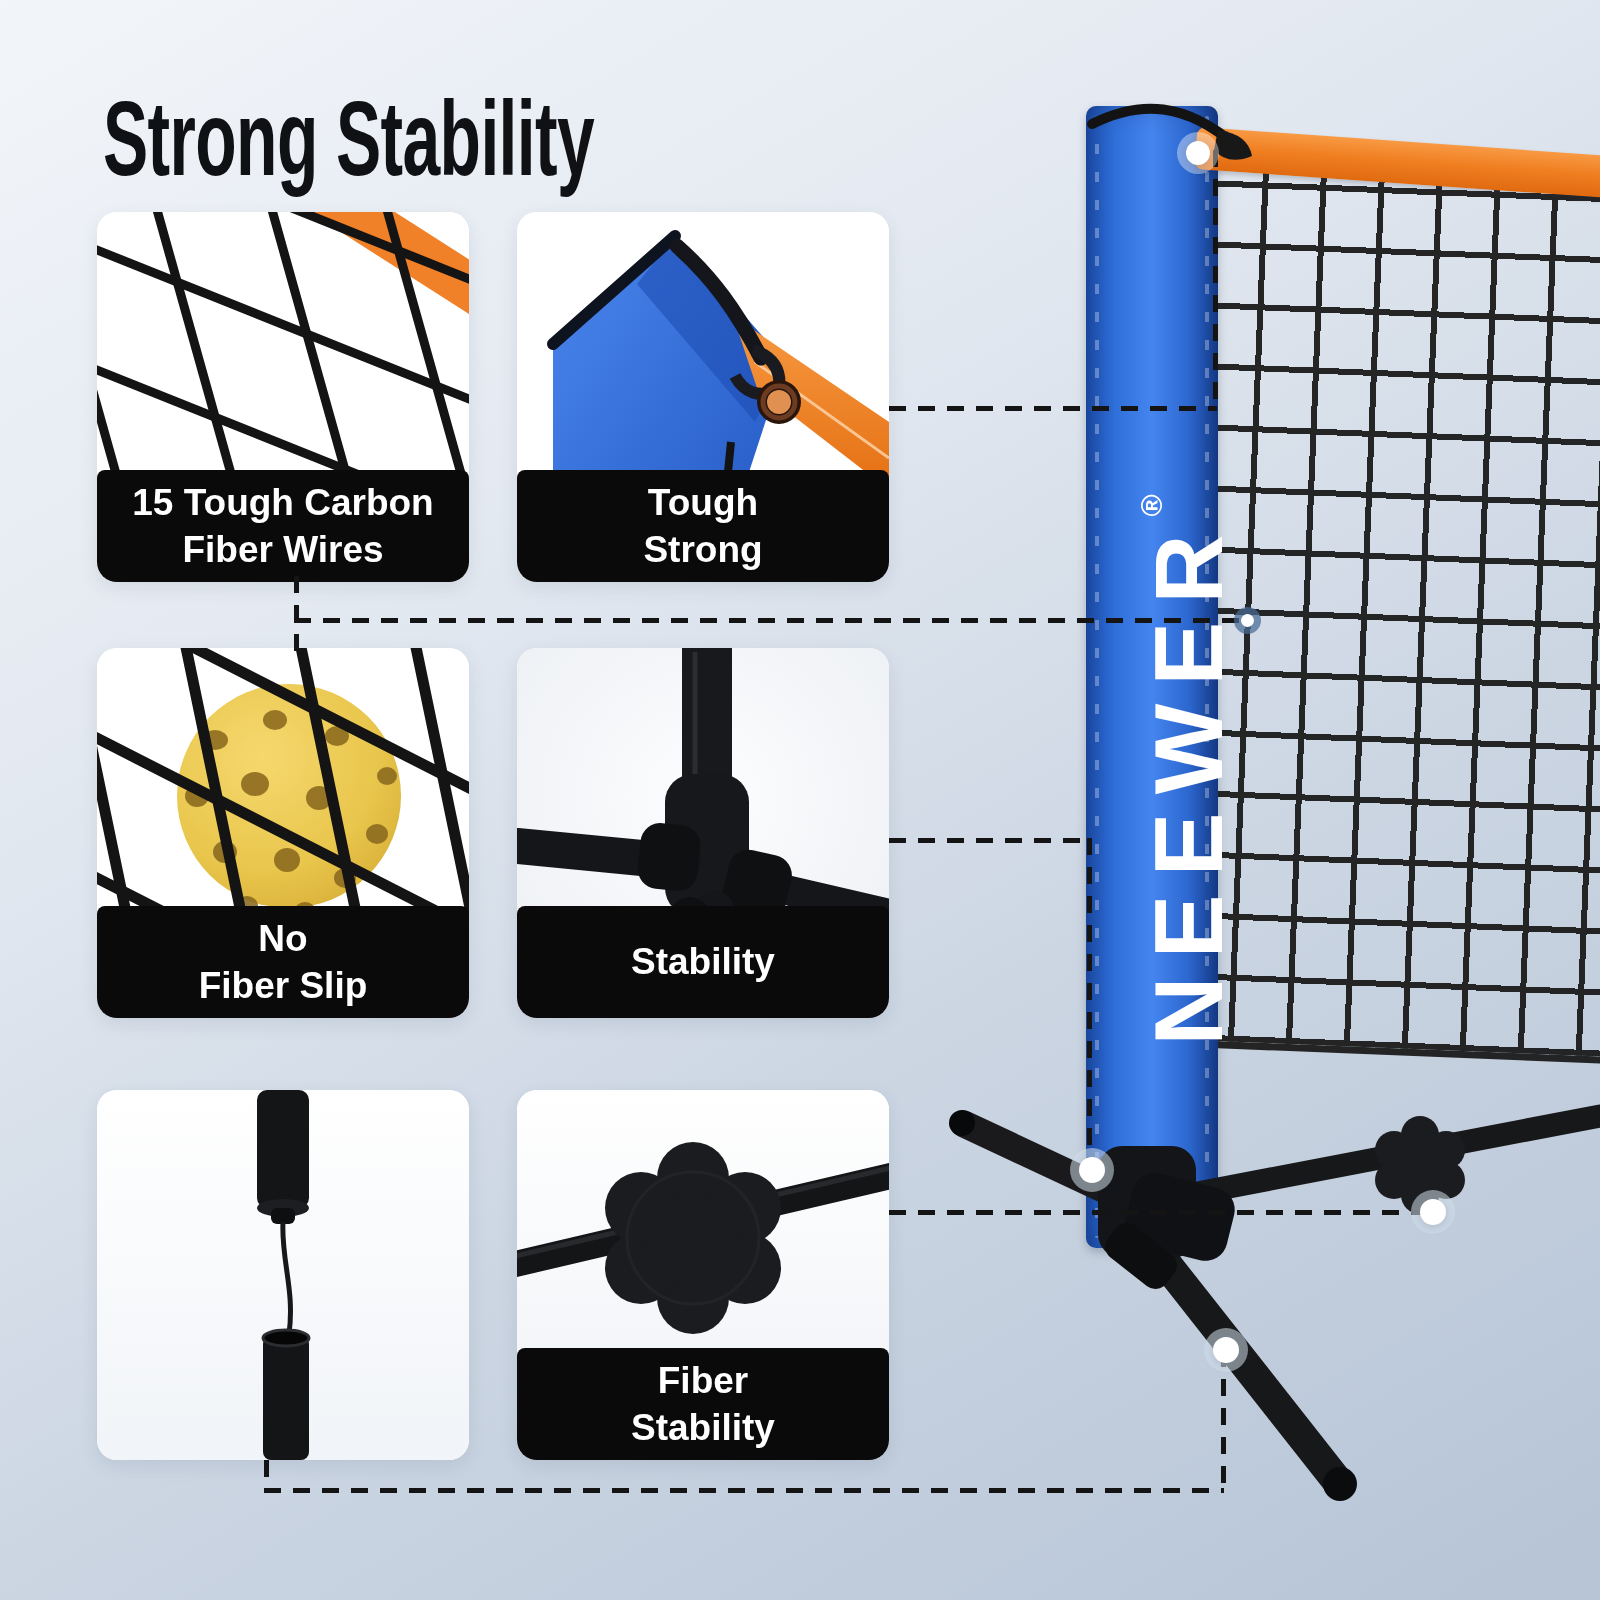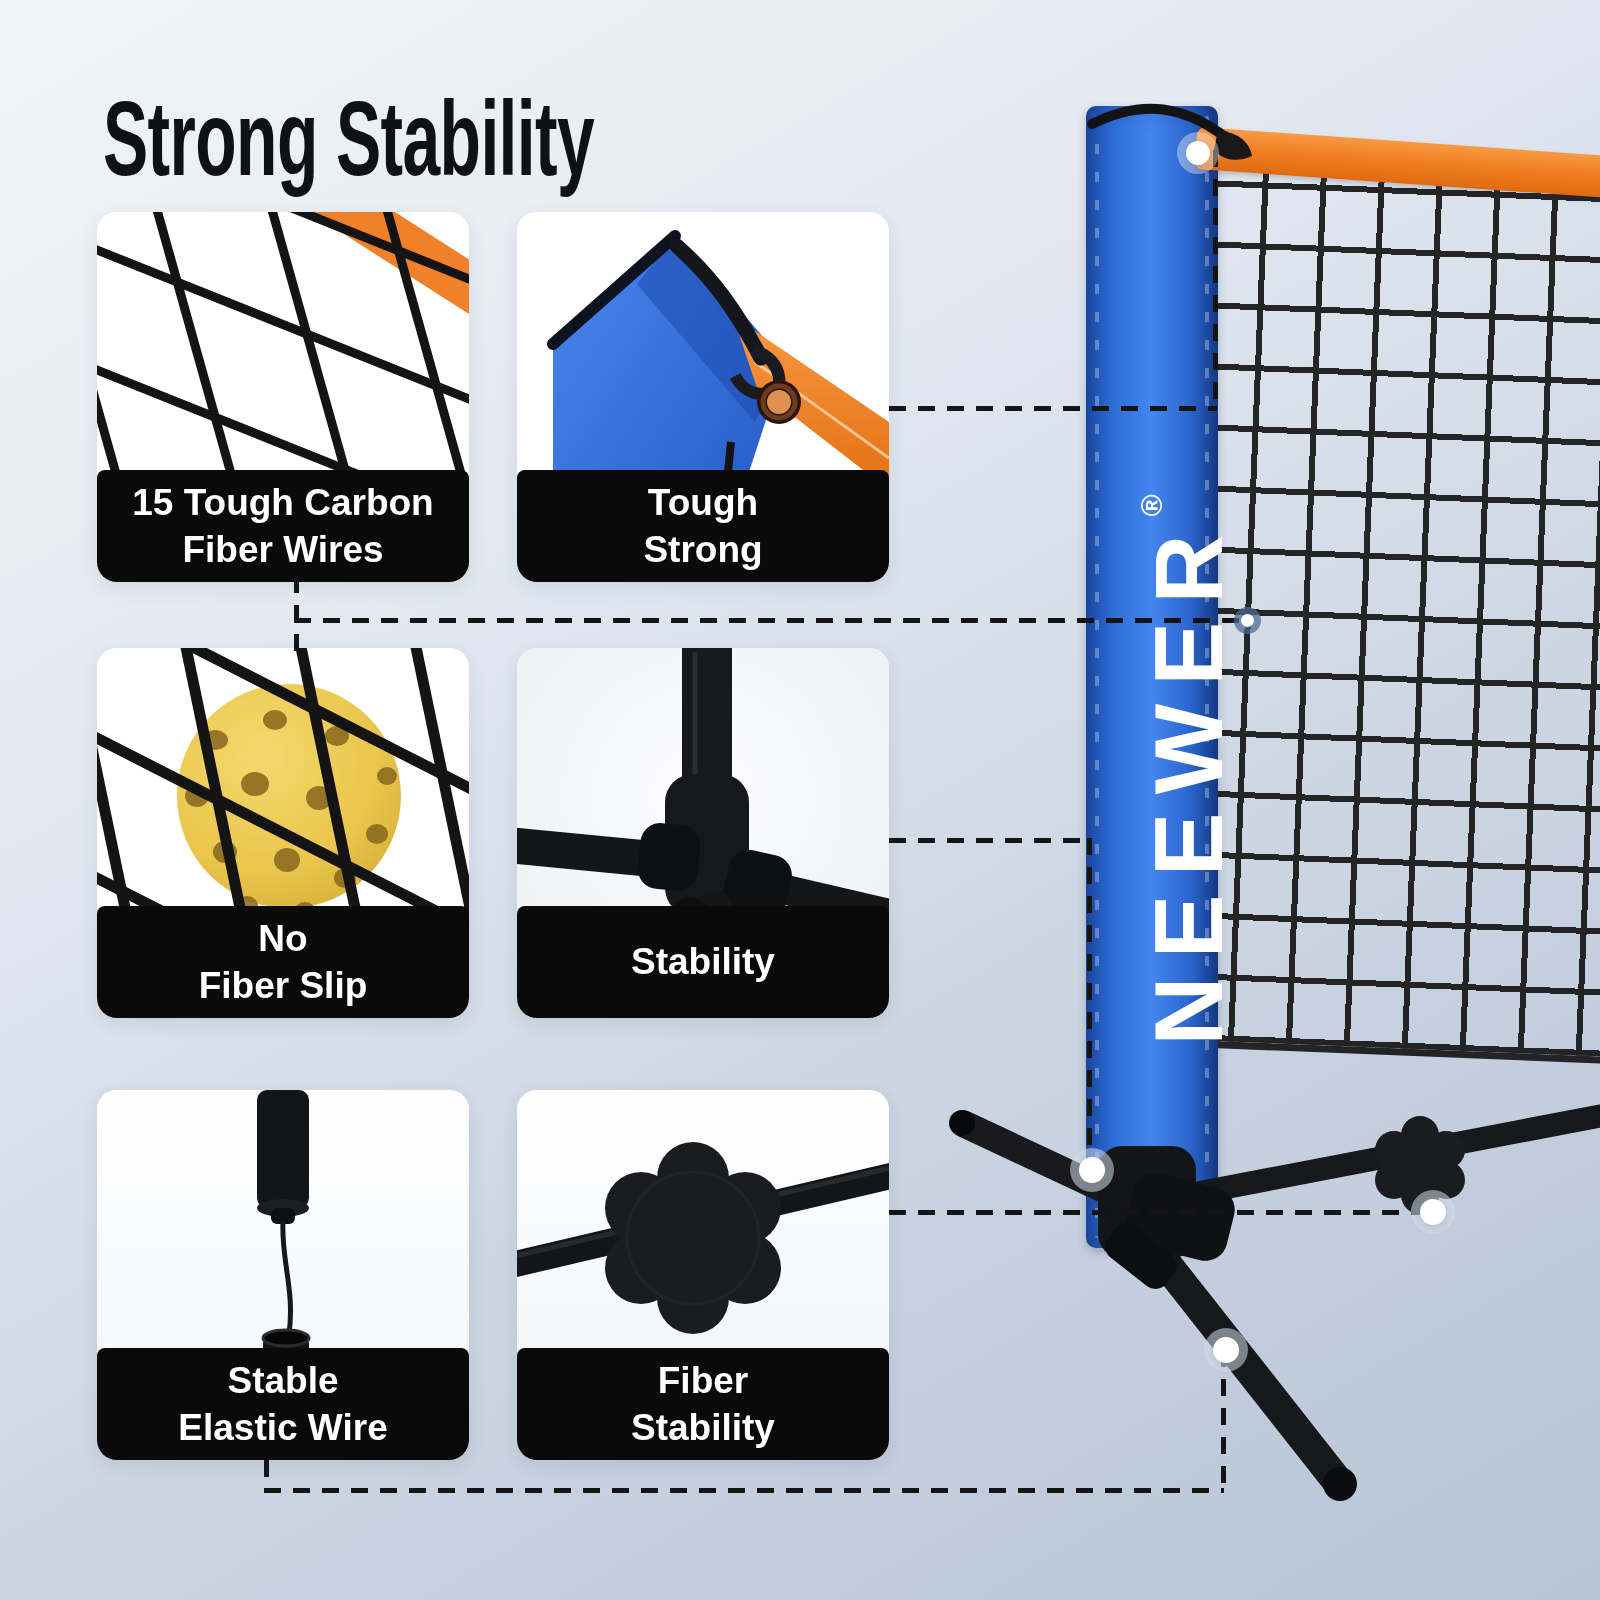--- a/index.html
+++ b/index.html
@@ -221,24 +221,20 @@
       </defs>
       <rect width="372" height="370" fill="url(#wbg)"></rect>
       <rect x="160" y="0" width="52" height="118" rx="10" fill="#141517"></rect>
       <ellipse cx="186" cy="118" rx="26" ry="9" fill="#1d1e21"></ellipse>
       <rect x="174" y="118" width="24" height="16" rx="6" fill="#0e0f11"></rect>
       <path d="M186 132 C184 170 198 200 192 244" stroke="#17181a" stroke-width="5" fill="none"></path>
       <rect x="166" y="246" width="46" height="124" rx="8" fill="#141517"></rect>
       <ellipse cx="189" cy="248" rx="23" ry="8" fill="#060607"></ellipse>
       <ellipse cx="189" cy="248" rx="23" ry="8" fill="none" stroke="#2c2d30" stroke-width="3"></ellipse>
     </svg>
-    <figcaption class="cap">
-      <span>Stable</span>
-      <span>Elastic Wire</span>
-    </figcaption>
   </figure>
 
   <figure class="tile" style="left:517px;top:1090px">
     <svg viewBox="0 0 372 370">
       <defs>
         <linearGradient id="sbg" x1="0" y1="0" x2="0" y2="1">
           <stop offset="0" stop-color="#ffffff"></stop>
             <stop offset="1" stop-color="#eff2f6"></stop>
         </linearGradient>
       </defs>

